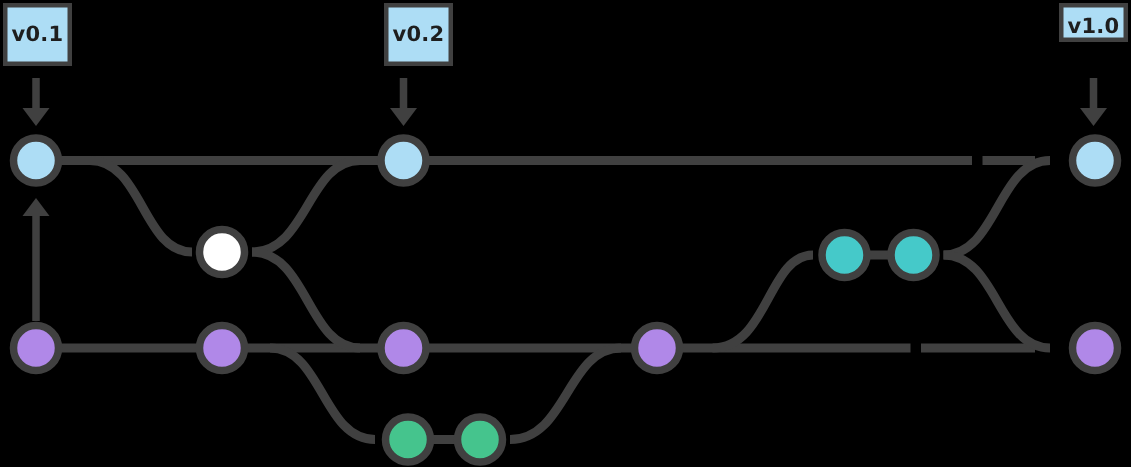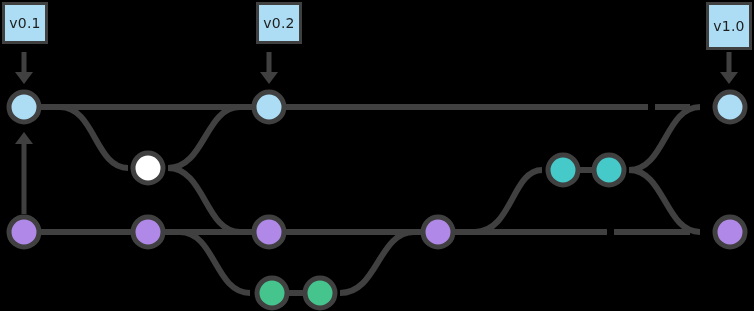--- a/index.html
+++ b/index.html
@@ -7,20 +7,21 @@
     padding: 0;
     background: #000000;
   }
   #canvas {
     position: relative;
     width: 754px;
     height: 311px;
     background: #000000;
     overflow: hidden;
     font-family: "DejaVu Sans", "Liberation Sans", sans-serif;
+    font-weight: bold;
   }
   #graph-svg {
     position: absolute;
     left: 0;
     top: 0;
     width: 754px;
     height: 311px;
   }
   .tag-box {
     position: absolute;
@@ -97,18 +98,18 @@
       </g>
   </svg>
 
   <div id="tags-layer">
       <div class="tag-box" style="left: 2px; top: 2px; width: 46px; height: 42px;">
         <span class="tag-label">v0.1</span>
       </div>
       <div class="tag-box" style="left: 256px; top: 2px; width: 46px; height: 42px;">
         <span class="tag-label">v0.2</span>
       </div>
-      <div class="tag-box" style="left: 706px; top: 2px; width: 46px; height: 48px;">
+      <div class="tag-box" style="left: 706px; top: 2px; width: 46px; height: 26px; align-items: flex-end;">
         <span class="tag-label">v1.0</span>
       </div>
     </div>
 
 </div>
 
 </body></html>

